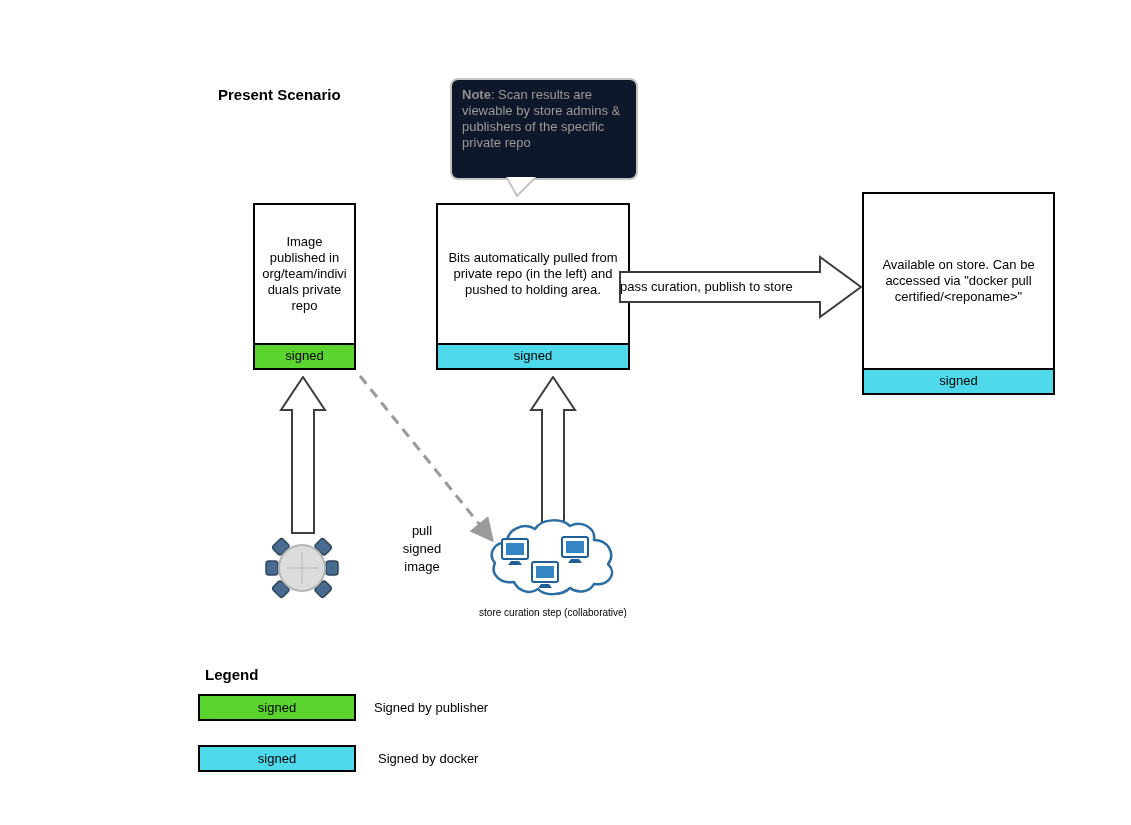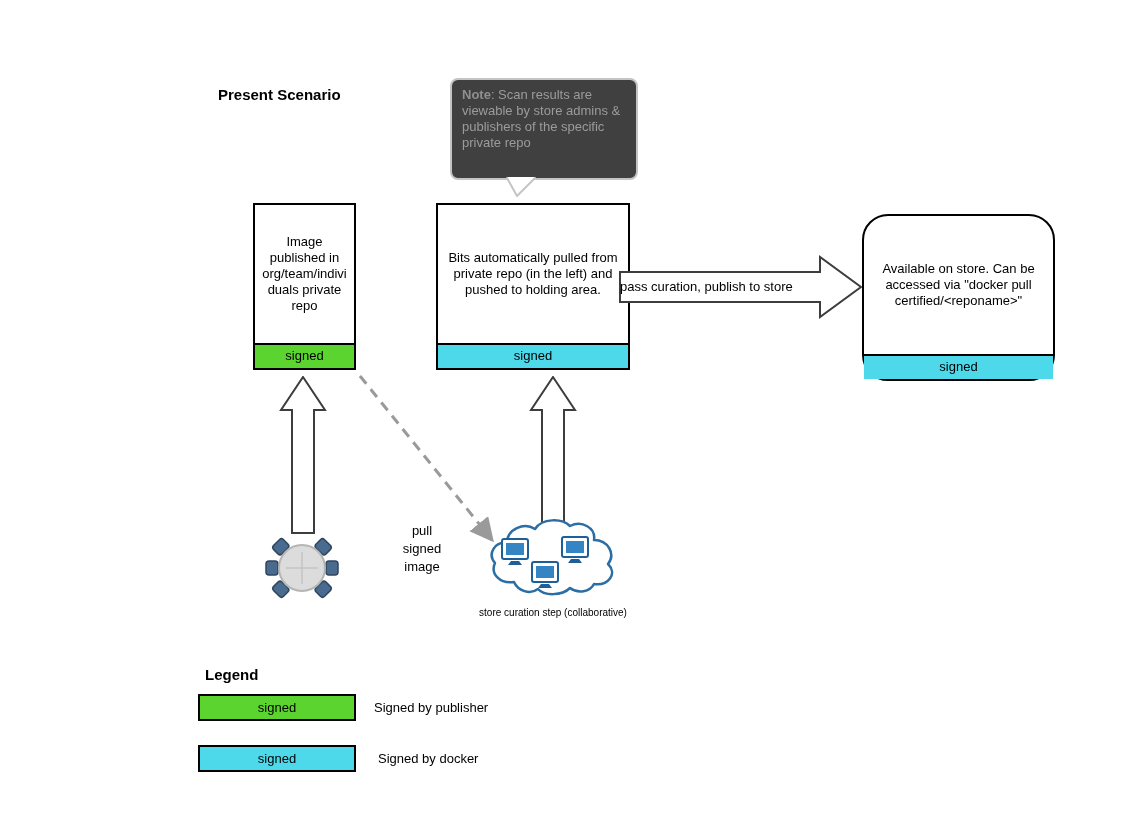--- a/index.html
+++ b/index.html
@@ -7,33 +7,33 @@
     position:relative;width:1131px;height:825px;background:#ffffff;
     font-family:"Liberation Sans", sans-serif;color:#000;overflow:hidden;
   }
   .abs{position:absolute;}
   .diagram-title{
     left:218px;top:86px;font-size:15px;font-weight:bold;
   }
   
   .note{
     left:450px;top:78px;width:188px;height:102px;box-sizing:border-box;
-    border:2px solid #c4c4c4;border-radius:8px;background:#404040;
+    border:2px solid #c4c4c4;border-radius:8px;background:#0f172a;
     color:#9b9b9b;font-size:13px;line-height:16px;padding:7px 10px;
   }
   .note b{color:#8f8f8f;}
   .note-tail{left:505px;top:176px;}
   
   .box{
     box-sizing:border-box;border:2px solid #000;background:#fff;
     display:flex;flex-direction:column;
   }
   .box-1{left:253px;top:203px;width:103px;height:167px;}
   .box-2{left:436px;top:203px;width:194px;height:167px;}
-  .box-3{left:862px;top:214px;width:193px;height:167px;border-radius:26px;}
+  .box-3{left:862px;top:192px;width:193px;height:203px;}
   .box-text{
     flex:1;display:flex;align-items:center;justify-content:center;
     text-align:center;font-size:13px;line-height:16px;padding:2px 5px;
     overflow-wrap:anywhere;word-break:break-word;
   }
   .signed-bar{
     height:23px;border-top:2px solid #000;text-align:center;
     font-size:13px;line-height:21px;flex:none;
   }
   

